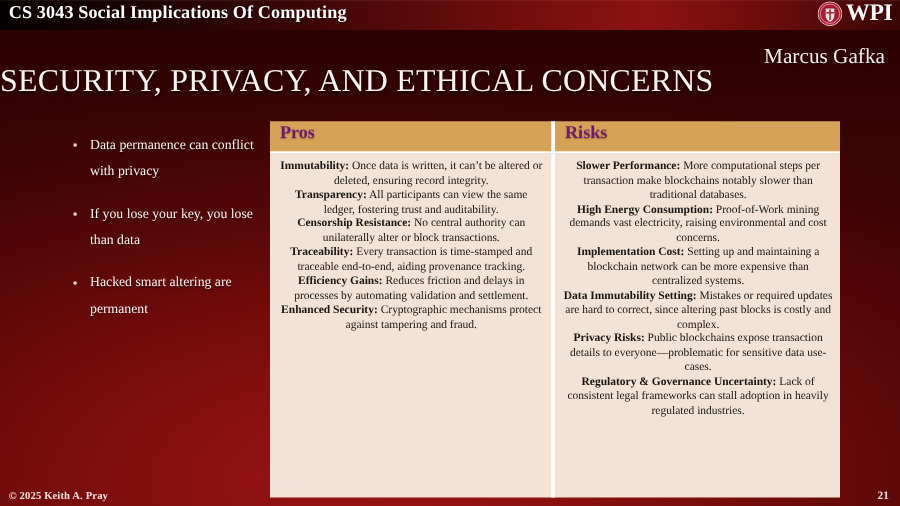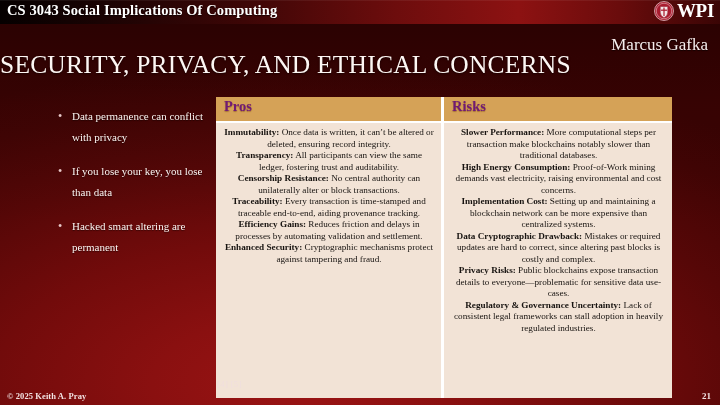--- a/index.html
+++ b/index.html
@@ -246,21 +246,21 @@
             <p class="entry"><b>Transparency:</b> All participants can view the same ledger, fostering trust and auditability.</p>
             <p class="entry"><b>Censorship Resistance:</b> No central authority can unilaterally alter or block transactions.</p>
             <p class="entry"><b>Traceability:</b> Every transaction is time-stamped and traceable end-to-end, aiding provenance tracking.</p>
             <p class="entry"><b>Efficiency Gains:</b> Reduces friction and delays in processes by automating validation and settlement.</p>
             <p class="entry"><b>Enhanced Security:</b> Cryptographic mechanisms protect against tampering and fraud.</p>
           </td>
         <td id="cons-cell">
             <p class="entry"><b>Slower Performance:</b> More computational steps per transaction make blockchains notably slower than traditional databases.</p>
             <p class="entry"><b>High Energy Consumption:</b> Proof-of-Work mining demands vast electricity, raising environmental and cost concerns.</p>
             <p class="entry"><b>Implementation Cost:</b> Setting up and maintaining a blockchain network can be more expensive than centralized systems.</p>
-            <p class="entry"><b>Data Cryptographic Drawback:</b> Mistakes or required updates are hard to correct, since altering past blocks is costly and complex.</p>
+            <p class="entry"><b>Data Immutability Setting:</b> Mistakes or required updates are hard to correct, since altering past blocks is costly and complex.</p>
             <p class="entry"><b>Privacy Risks:</b> Public blockchains expose transaction details to everyone—problematic for sensitive data use-cases.</p>
             <p class="entry"><b>Regulatory &amp; Governance Uncertainty:</b> Lack of consistent legal frameworks can stall adoption in heavily regulated industries.</p>
           </td>
       </tr>
     </tbody>
   </table>
 
   <div id="citations">[4] [5]</div>
 
   <div id="copyright">© 2025 Keith A. Pray</div>

